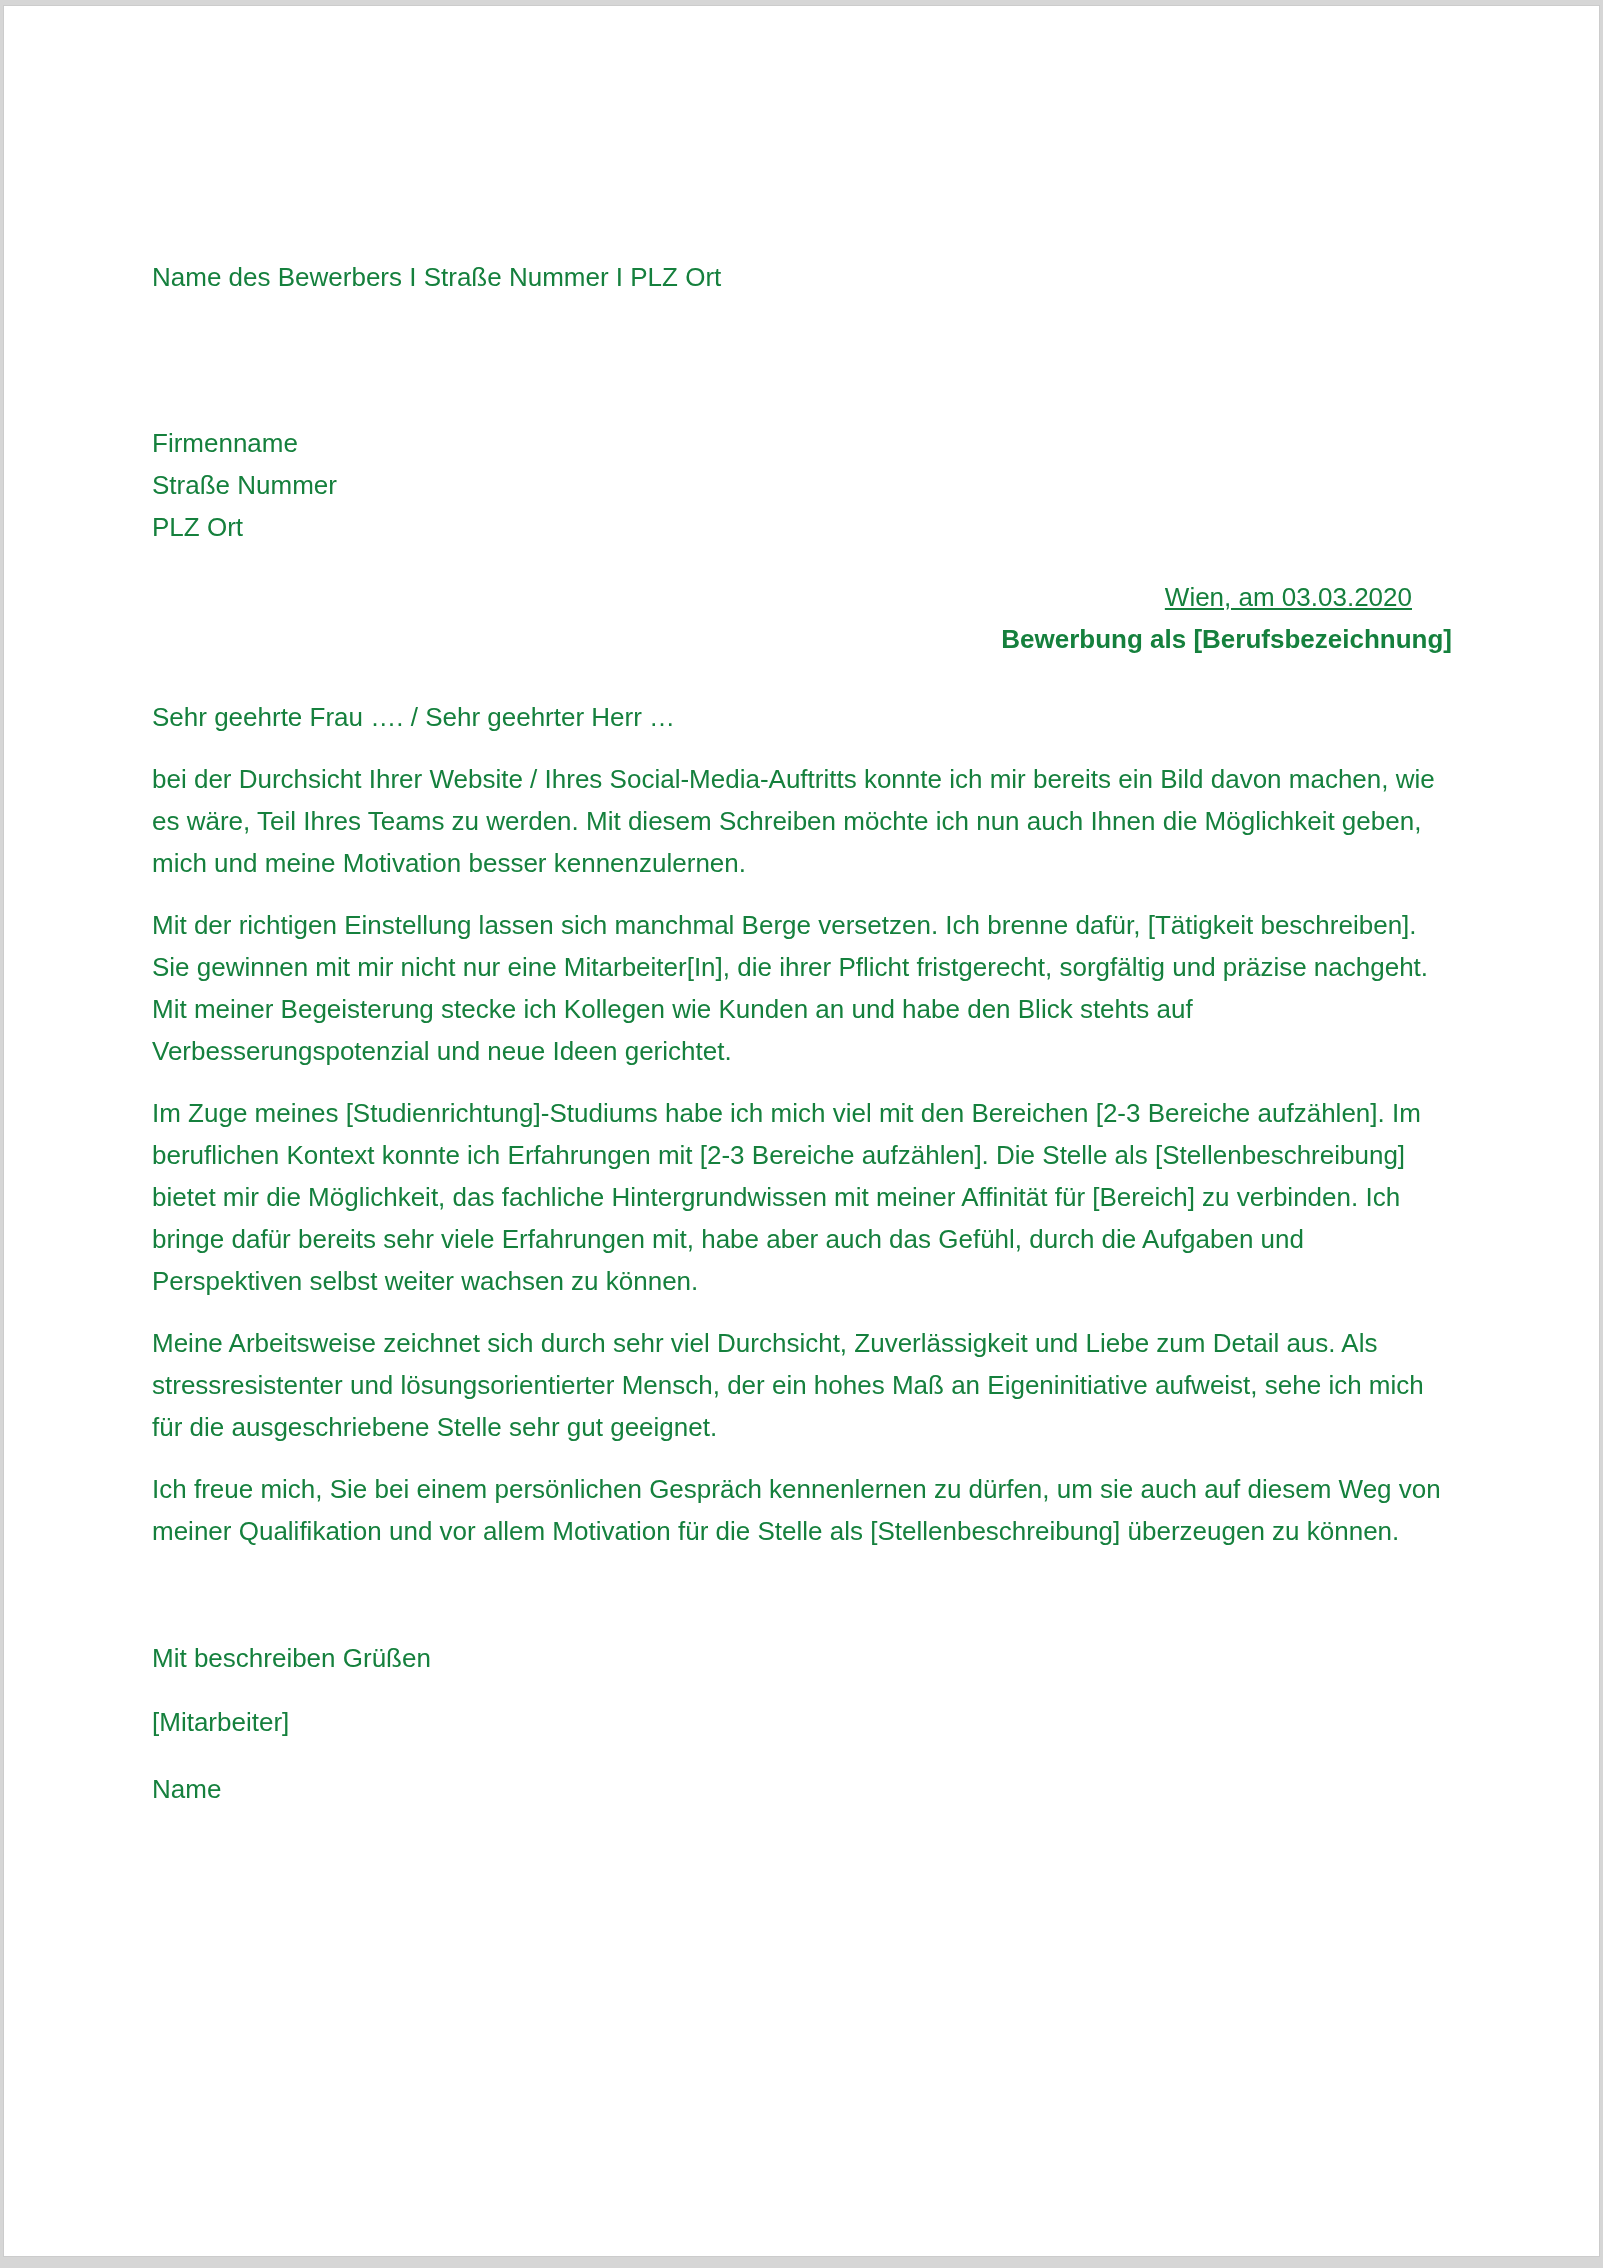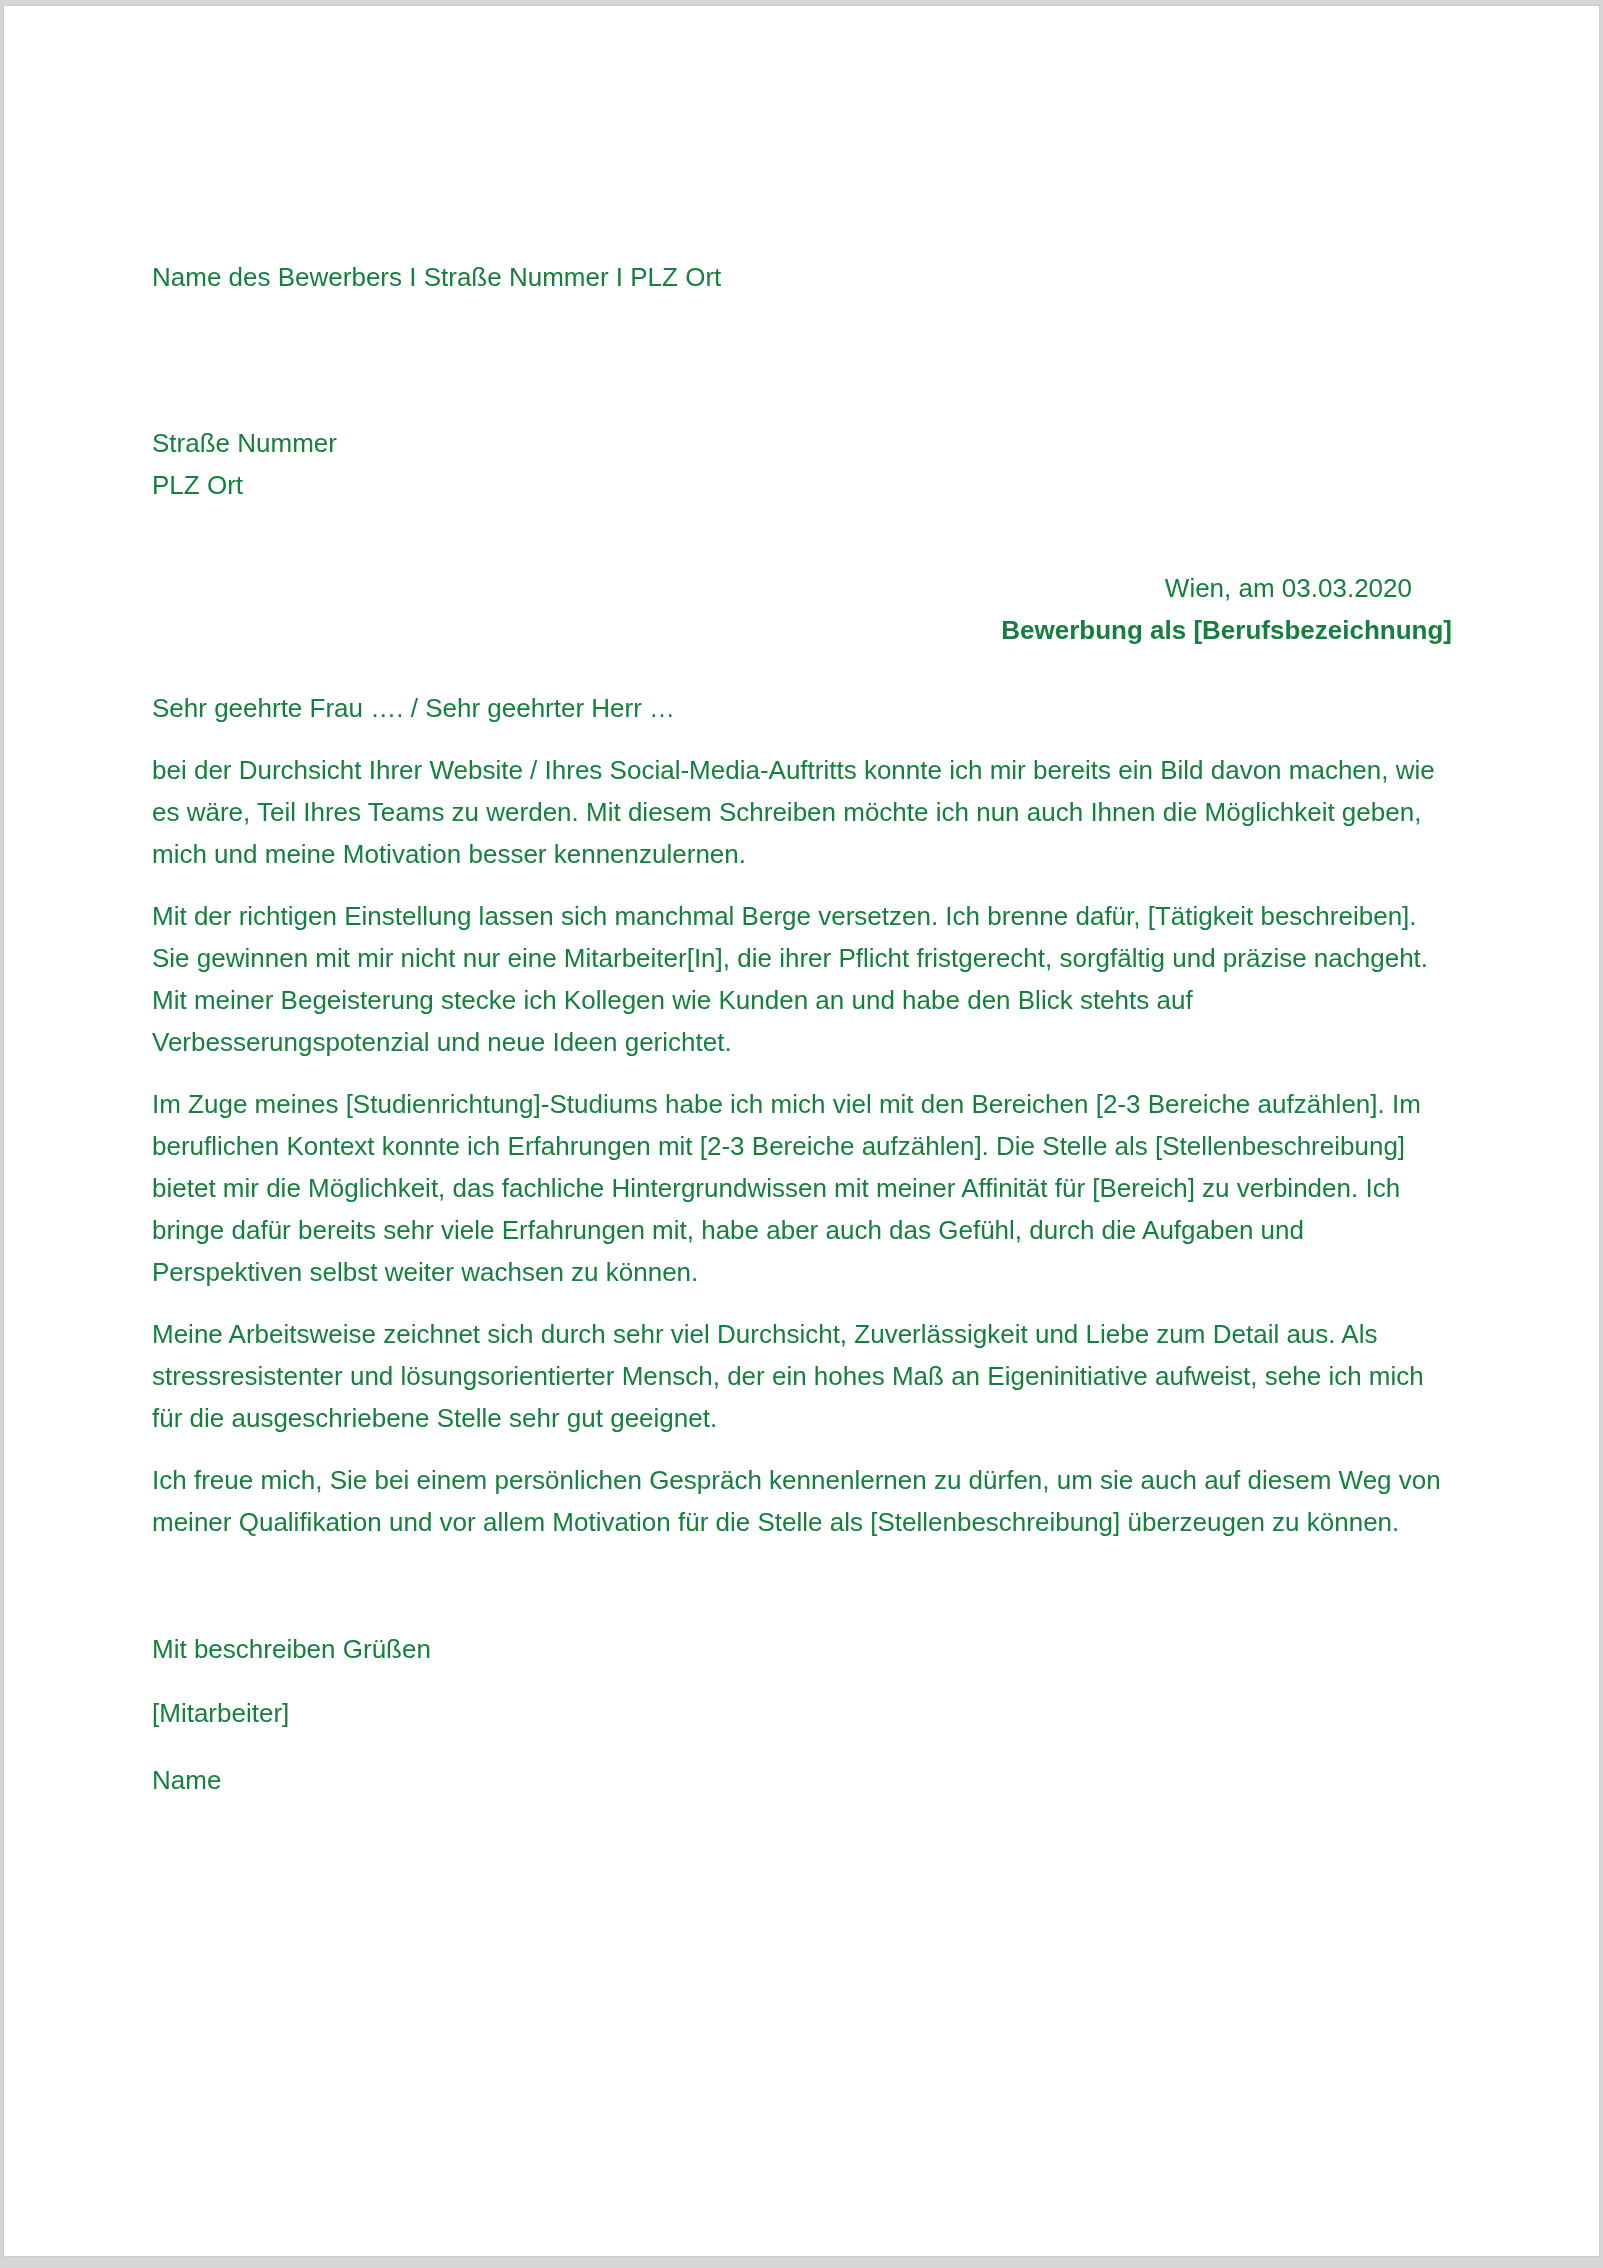--- a/index.html
+++ b/index.html
@@ -22,23 +22,24 @@
     padding: 250px 147px 0 148px;
     font-family: "Liberation Sans", sans-serif;
     font-size: 26px;
     line-height: 42px;
     color: #15803d;
   }
   .line { height: 42px; }
   .sender-line { }
   .recipient-block { margin-top: 124px; }
   .date-line {
-    margin-top: 61px;
+    margin-top: 28px;
     text-align: right;
     padding-right: 40px;
+    text-decoration: underline;
   }
   .subject-line {
     font-weight: bold;
     text-align: right;
   }
   .salutation-line { margin-top: 36px; }
   .body-paragraph {
     margin: 20px 0 0 0;
     max-width: 1300px;
   }
@@ -47,20 +48,21 @@
   .name-line { margin-top: 25px; }
 </style>
 </head>
 <body>
 
 <div class="page">
 
   <div class="line sender-line">Name des Bewerbers I Straße Nummer I PLZ Ort</div>
 
   <div class="recipient-block">
+    <div class="line">Firmenname</div>
     <div class="line">Straße Nummer</div>
     <div class="line">PLZ Ort</div>
   </div>
 
   <div class="line date-line">Wien, am 03.03.2020</div>
 
   <div class="line subject-line">Bewerbung als [Berufsbezeichnung]</div>
 
   <div class="line salutation-line">Sehr geehrte Frau …. / Sehr geehrter Herr …</div>
 

